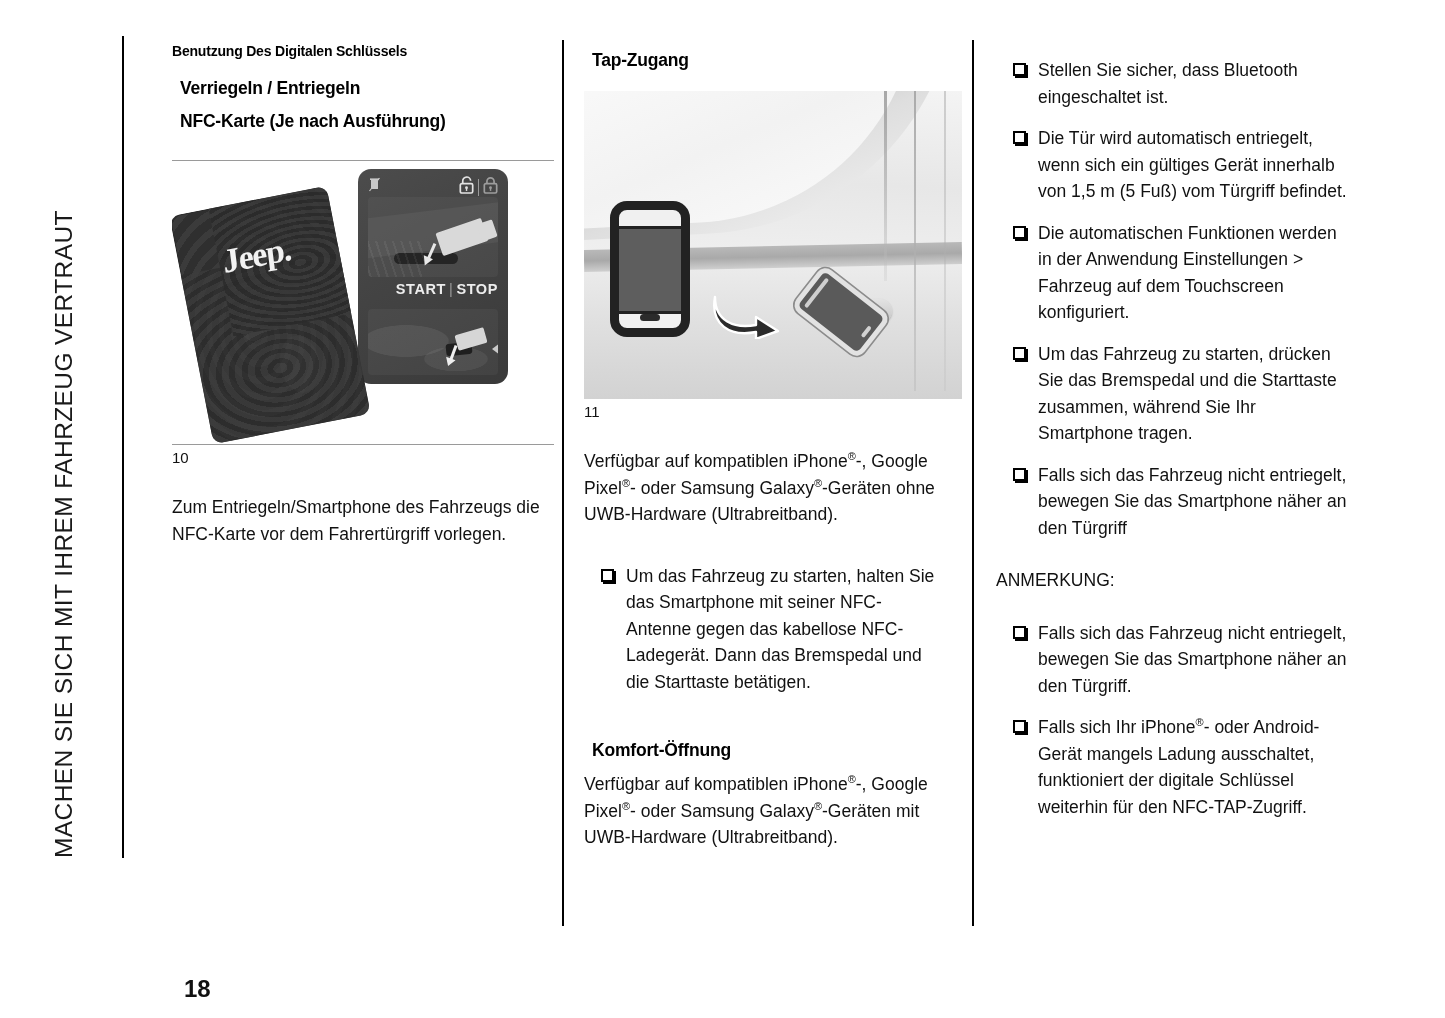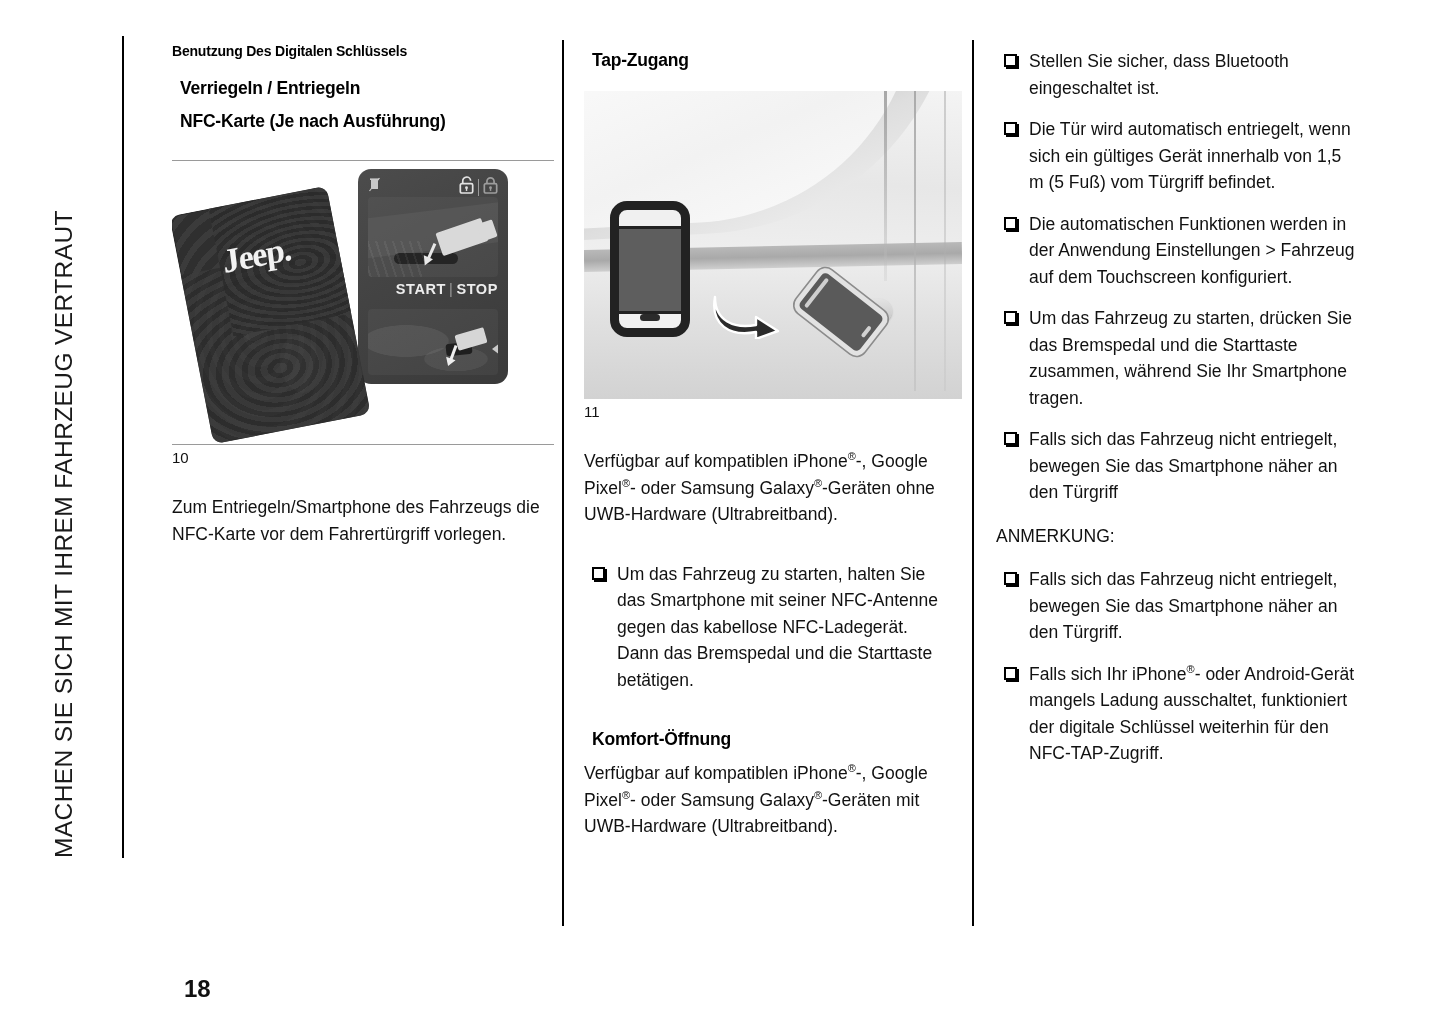--- a/index.html
+++ b/index.html
@@ -106,21 +106,21 @@
 
   .figcaption {
     font-family: "Liberation Sans", sans-serif;
     font-size: 15px;
     line-height: 20px;
     padding-top: 3px;
     color: #111;
   }
 
   
-  ul.bullets { list-style: none; margin: 8px; padding: 0; }
+  ul.bullets { list-style: none; margin: 17px; padding: 0; }
   ul.bullets > li {
     position: relative;
     padding-left: 25px;
     font-family: "Liberation Sans", sans-serif;
     font-size: 17.5px;
     line-height: 26.5px;
     margin-bottom: 15px;
     color: #111;
   }
   ul.bullets > li:last-child { margin-bottom: 0; }

